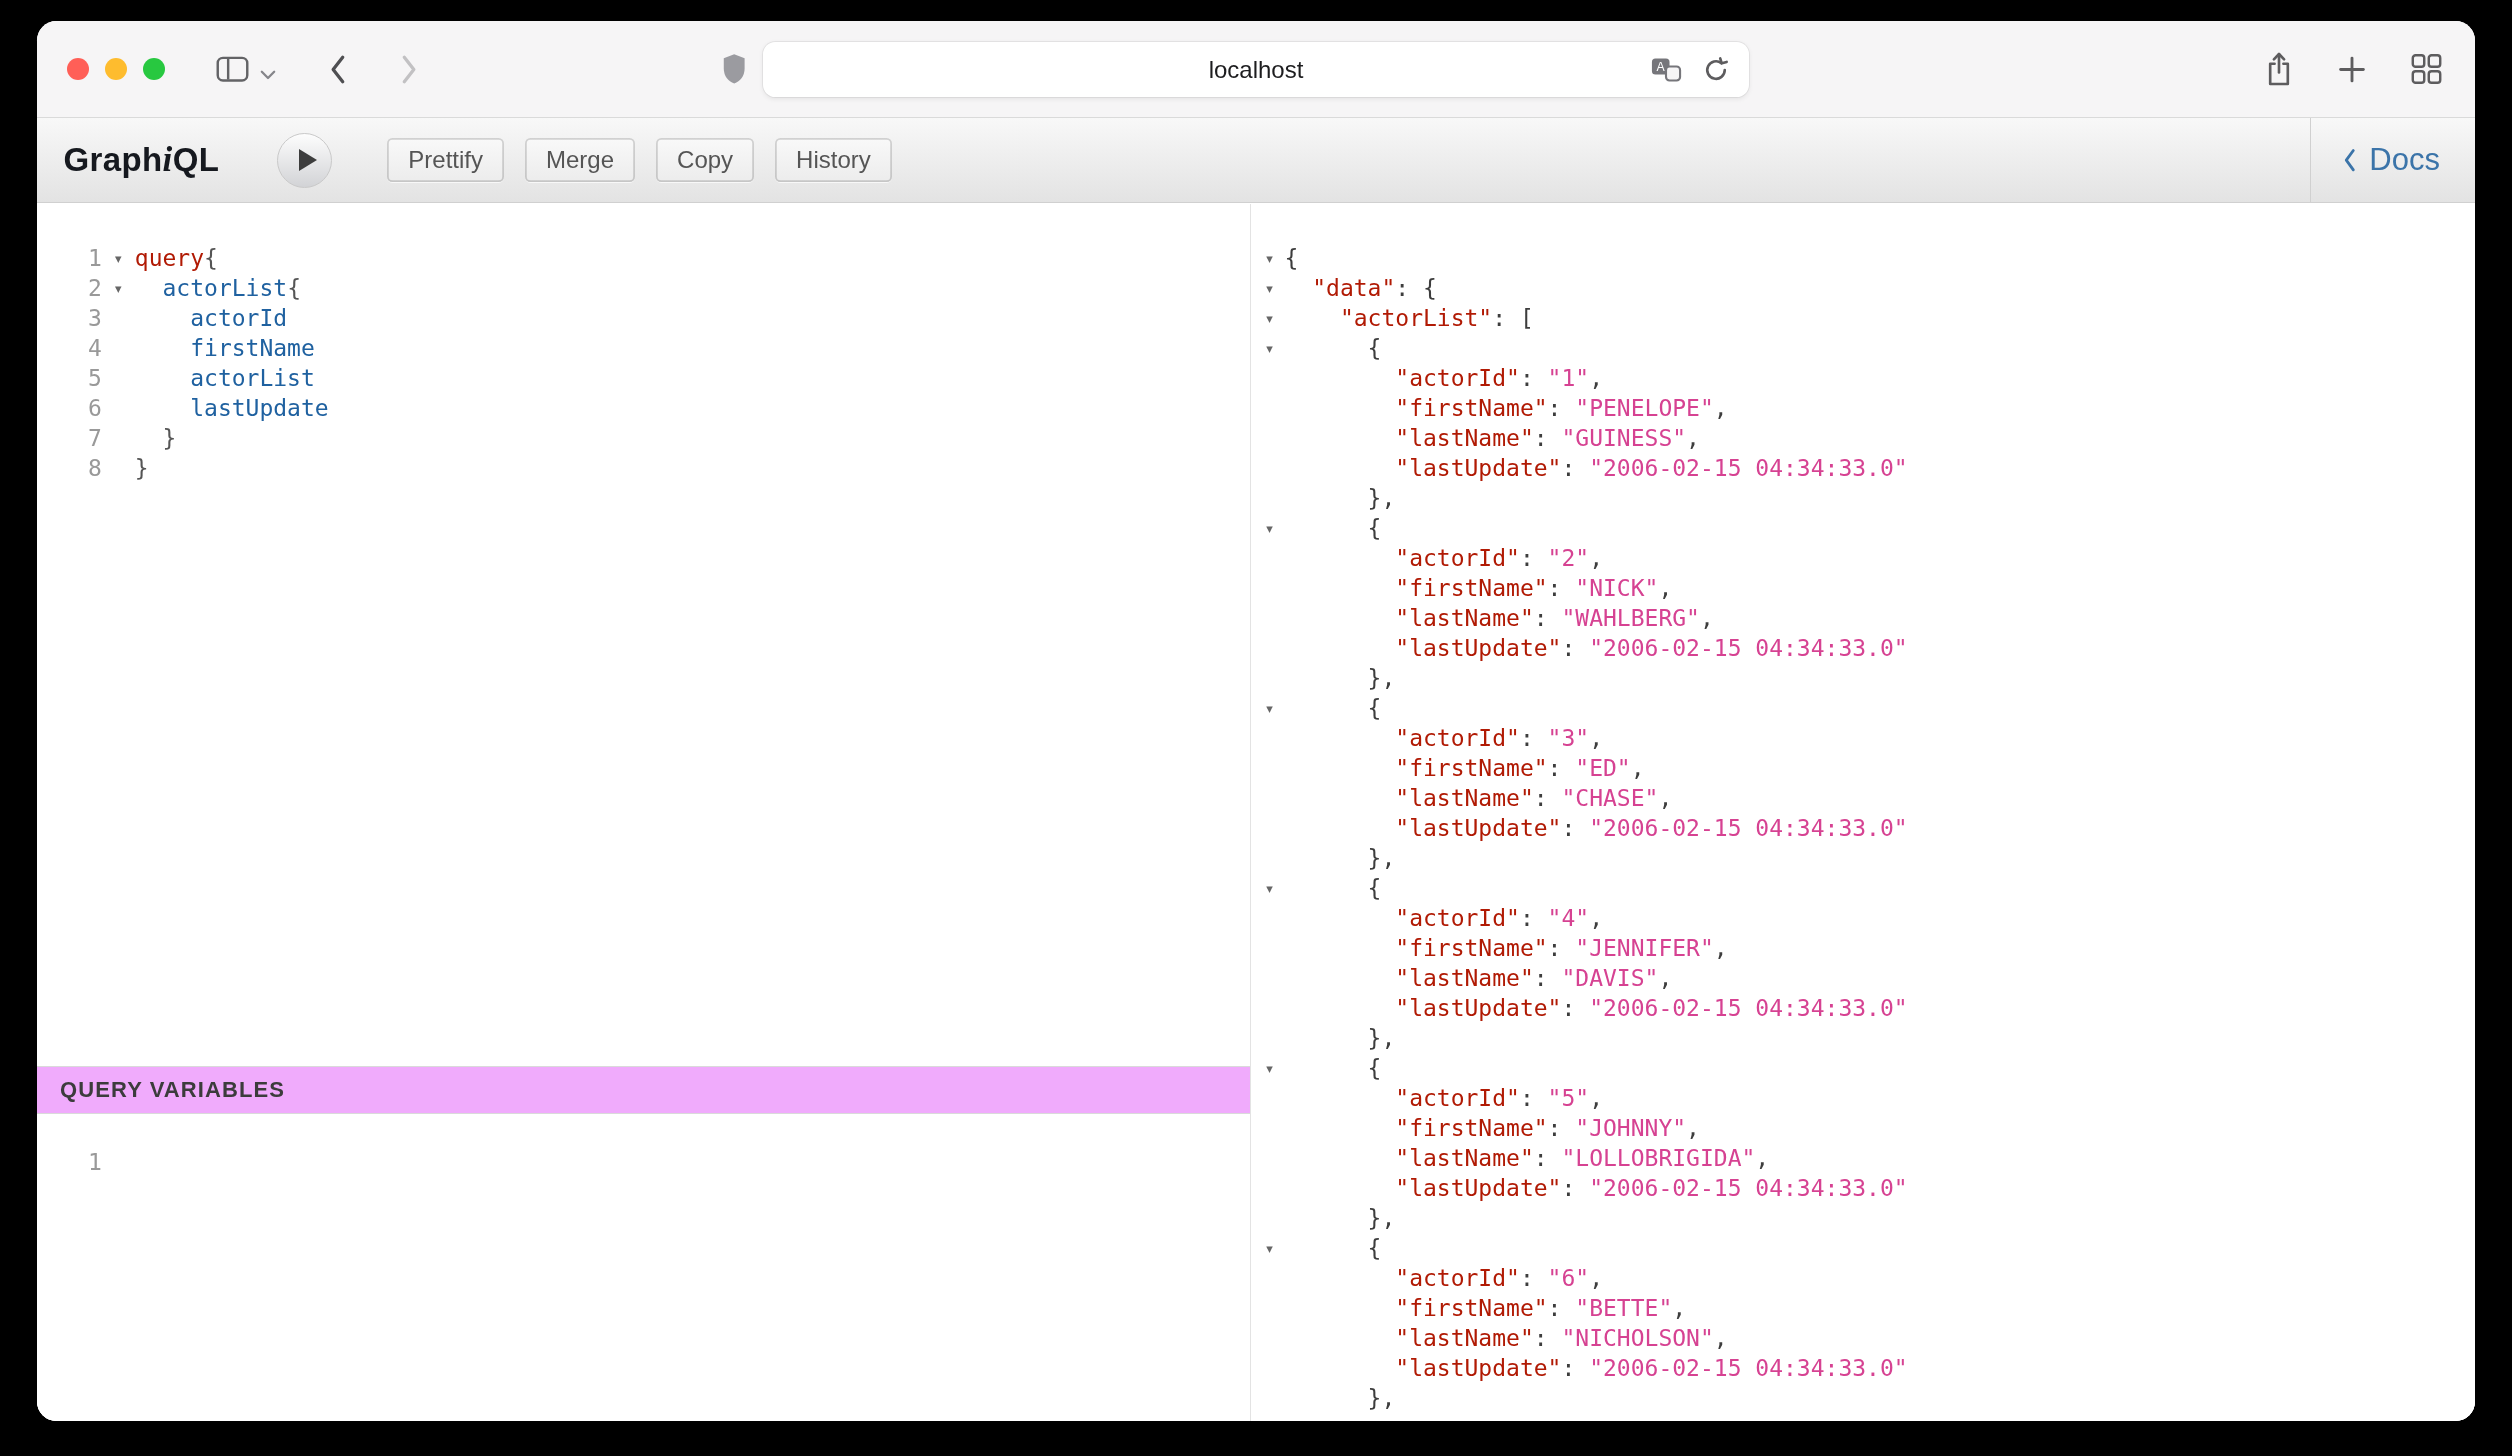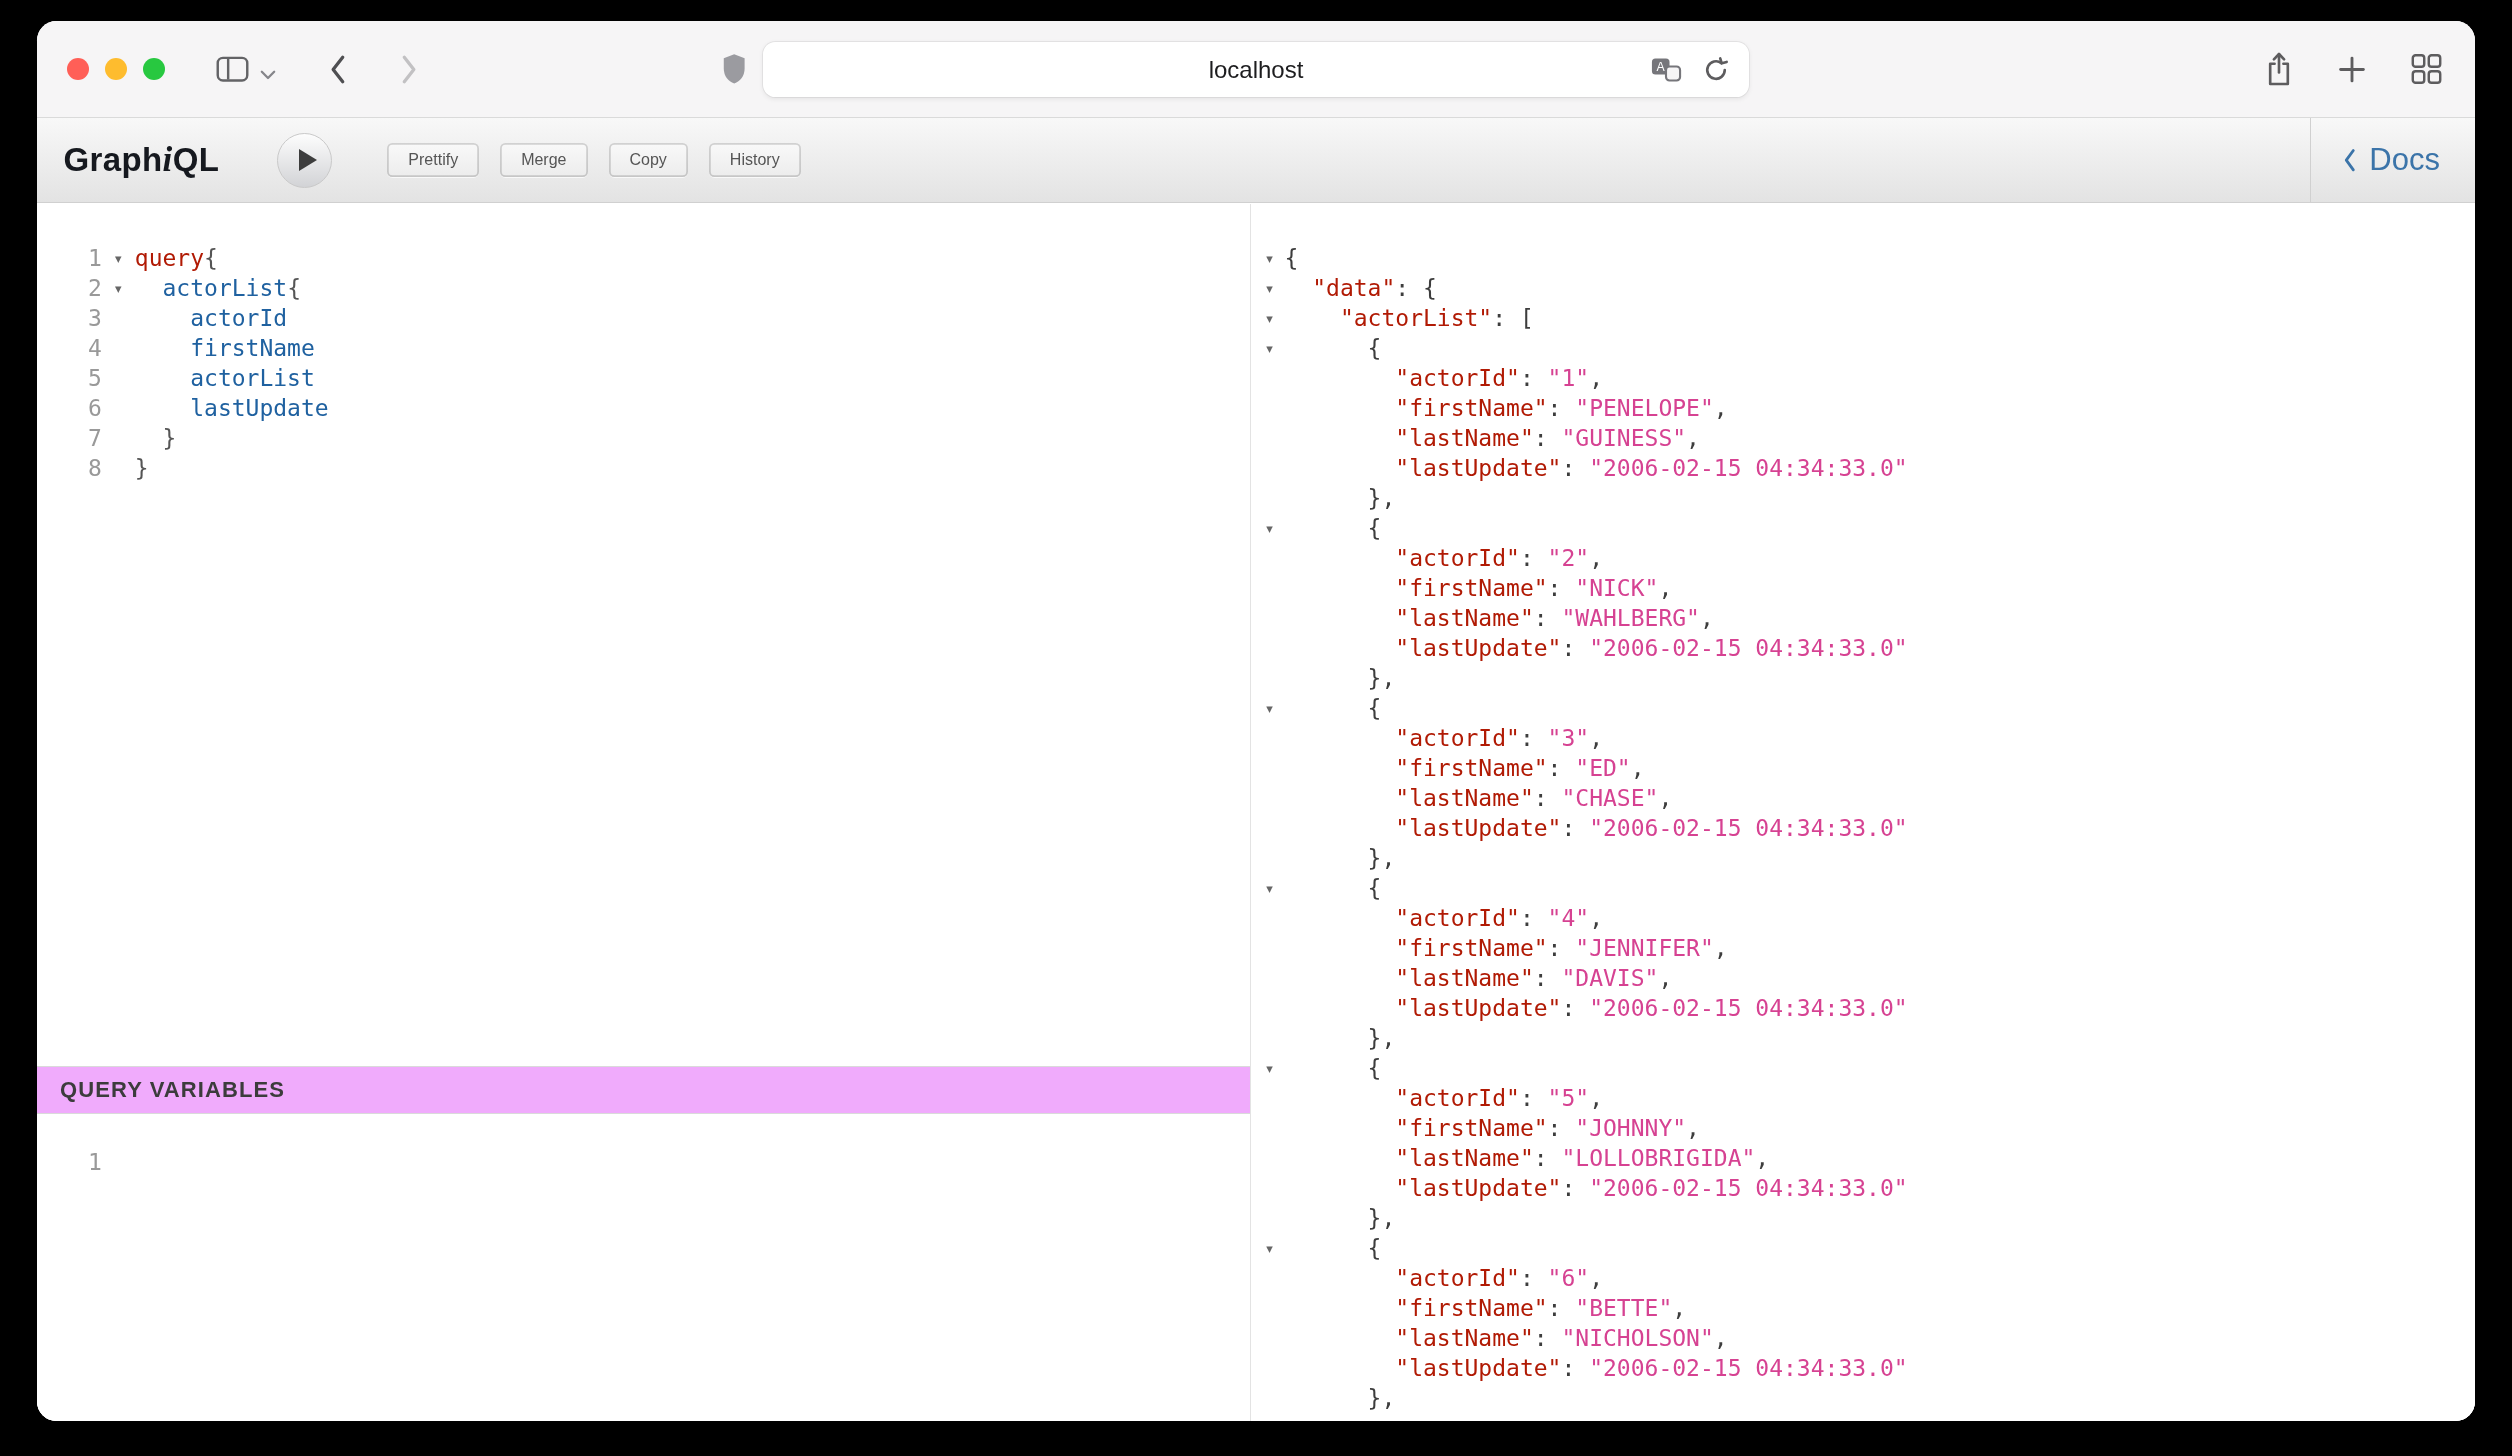--- a/index.html
+++ b/index.html
@@ -67,21 +67,21 @@
   }
   .play {
     width: 0; height: 0;
     border-top: 11.5px solid transparent; border-bottom: 11.5px solid transparent;
     border-left: 18.5px solid #3d3d3d; margin-left: 6.2px;
   }
 
   .tb-buttons { display: flex; gap: 21px; }
   .tb-btn {
     font-family: "Liberation Sans", sans-serif;
-    font-size: 16px; color: #555; padding: 8px 21px; border: none; cursor: pointer;
+    font-size: 24px; color: #555; padding: 8px 21px; border: none; cursor: pointer;
     border-radius: 5.3px; background: linear-gradient(#f9f9f9, #ececec);
     box-shadow: inset 0 0 0 1.8px rgba(0,0,0,.16), 0 0.9px 0 rgba(255,255,255,.7);
   }
 
   .docs {
     margin-left: auto; height: 100%; display: flex; align-items: center; gap: 10.6px;
     padding: 0 35px 0 30px; border-left: 1.8px solid #d0d0d0;
     color: var(--docs-link); font-size: 31px; cursor: pointer;
   }
 

